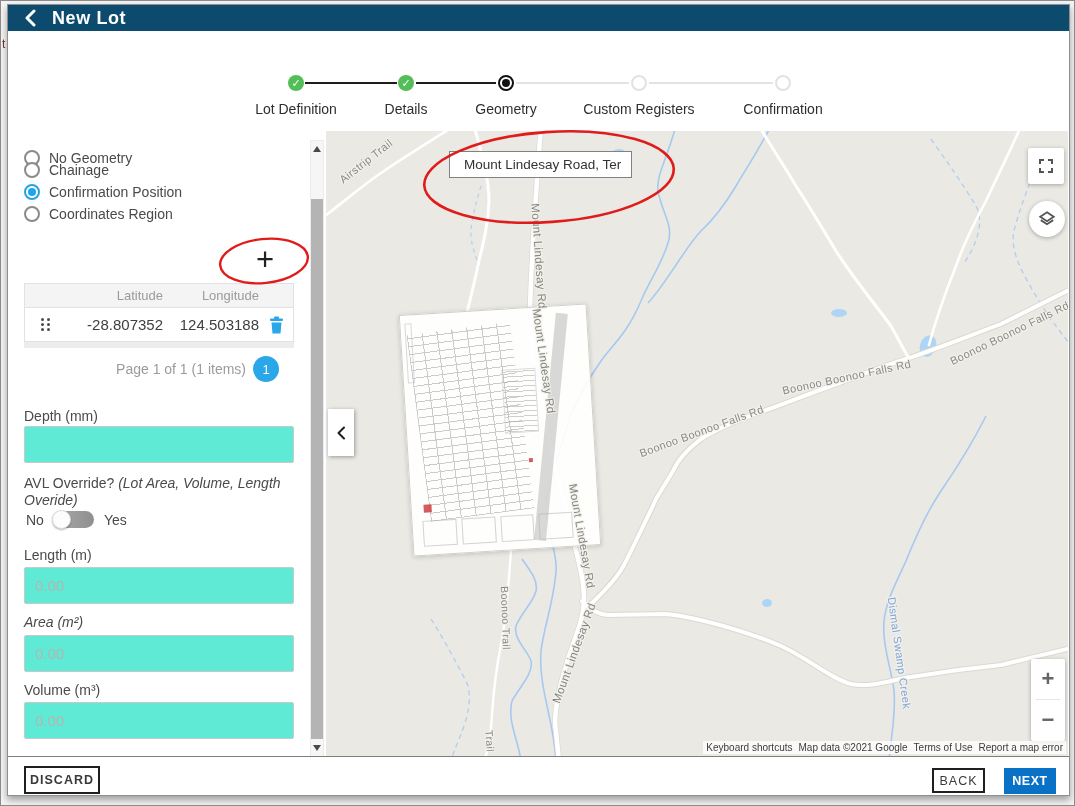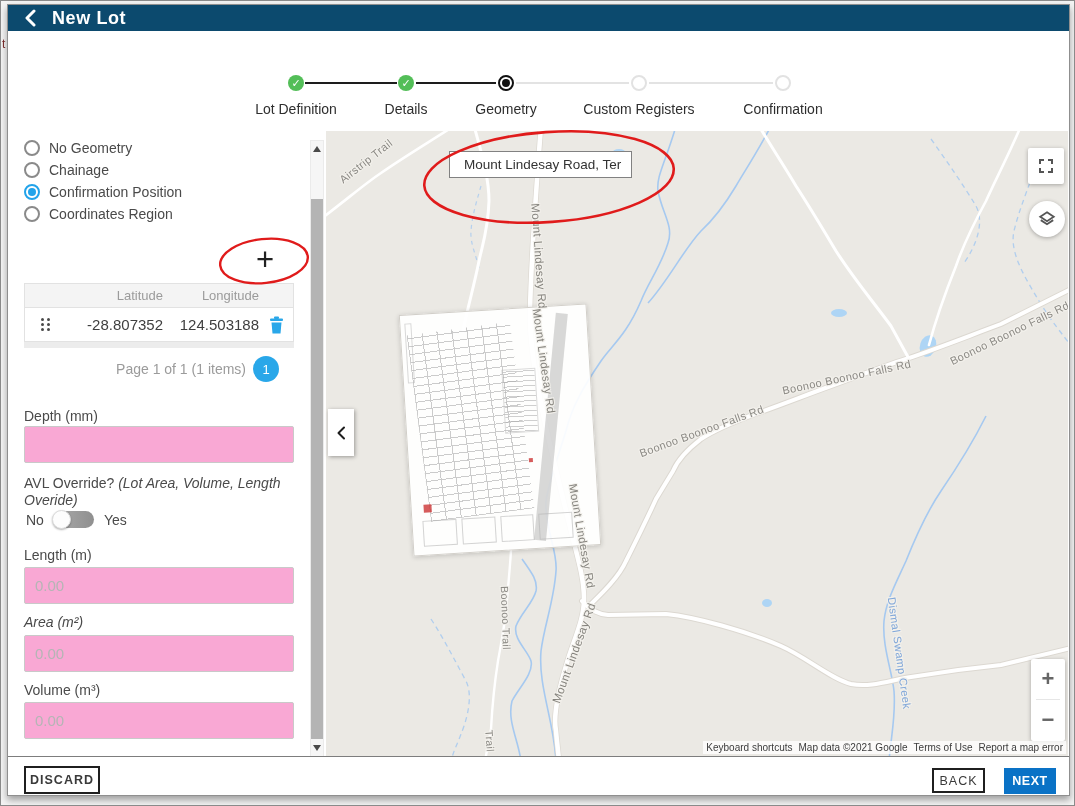--- a/index.html
+++ b/index.html
@@ -35,21 +35,21 @@
   .c-handle { width:40px; display:flex; justify-content:center; }
   .c-lat { width:98px; text-align:right; }
   .c-lon { width:96px; text-align:right; }
   .c-del { flex:1; display:flex; justify-content:flex-end; padding-right:9px; }
   .grip { display:grid; grid-template-columns:3px 3px; grid-gap:2px 3px; cursor:grab; }
   .grip i { width:3px; height:3px; border-radius:50%; background:#4a4a4a; }
   .tbl-strip { position:absolute; left:23px; top:341px; width:270px; height:6px; background:#ececec; }
   .pg-text { position:absolute; left:23px; top:360px; width:222px; text-align:right; font-size:14px; color:#9b9b9b; }
   .pg-circle { position:absolute; left:252px; top:355px; width:26px; height:26px; border-radius:50%; background:#29a7e9; color:#fff; font-size:13px; display:flex; align-items:center; justify-content:center; cursor:pointer; }
   .fld-label { position:absolute; left:23px; font-size:14px; color:#4a4a4a; }
-  .tb { position:absolute; left:23px; width:270px; height:37px; border:1px solid #c9c9c9; border-radius:2px; background:#f9a8d4; font-family:"Liberation Sans",sans-serif; font-size:15px; color:#444; padding:0 10px; }
+  .tb { position:absolute; left:23px; width:270px; height:37px; border:1px solid #c9c9c9; border-radius:2px; background:#5eead4; font-family:"Liberation Sans",sans-serif; font-size:15px; color:#444; padding:0 10px; }
   .tb::placeholder { color:#b5b5b5; }
   .avl-text { position:absolute; left:23px; top:474px; width:276px; font-size:14px; color:#4a4a4a; line-height:17px; }
   .toggle-row { position:absolute; left:25px; top:510px; display:flex; align-items:center; font-size:14px; color:#4a4a4a; }
   .toggle { position:relative; width:40px; height:17px; border-radius:9px; background:linear-gradient(90deg,#ababab,#8f8f8f); margin:0 10px; cursor:pointer; }
   .knob { position:absolute; left:-2px; top:-1px; width:19px; height:19px; border-radius:50%; background:#fdfdfd; border:1px solid #dcdcdc; box-shadow:0 1px 2px rgba(0,0,0,.3); }
   
   .sbar { position:absolute; left:309px; top:139px; width:14px; height:617px; background:#f6f6f6; border:1px solid #ebebeb; }
   .sb-arrow-up { position:absolute; left:2px; top:5px; width:0; height:0; border-left:4px solid transparent; border-right:4px solid transparent; border-bottom:6px solid #4a4a4a; cursor:pointer; }
   .sb-arrow-dn { position:absolute; left:2px; bottom:5px; width:0; height:0; border-left:4px solid transparent; border-right:4px solid transparent; border-top:6px solid #4a4a4a; cursor:pointer; }
   .sb-thumb { position:absolute; left:0px; top:58px; width:12px; height:540px; background:#b4b4b4; cursor:pointer; }
@@ -105,21 +105,21 @@
     </div>
   <div class="step-circle circ-todo" style="left:638px;"></div>
   <div class="step-circle circ-todo" style="left:782px;"></div>
 
   <span class="step-label" style="left:295px;">Lot Definition</span>
   <span class="step-label" style="left:405px;">Details</span>
   <span class="step-label" style="left:505px;">Geometry</span>
   <span class="step-label" style="left:638px;">Custom Registers</span>
   <span class="step-label" style="left:782px;">Confirmation</span>
 
-  <div class="radio-row" style="top:137px;">
+  <div class="radio-row" style="top:147px;">
     <span class="radio-circ"></span>
     <span class="radio-label">No Geometry</span>
   </div>
   <div class="radio-row" style="top:159px;">
     <span class="radio-circ"></span>
     <span class="radio-label">Chainage</span>
   </div>
   <div class="radio-row" style="top:181px;">
     <span class="radio-circ sel">
         <span class="rdot"></span>

